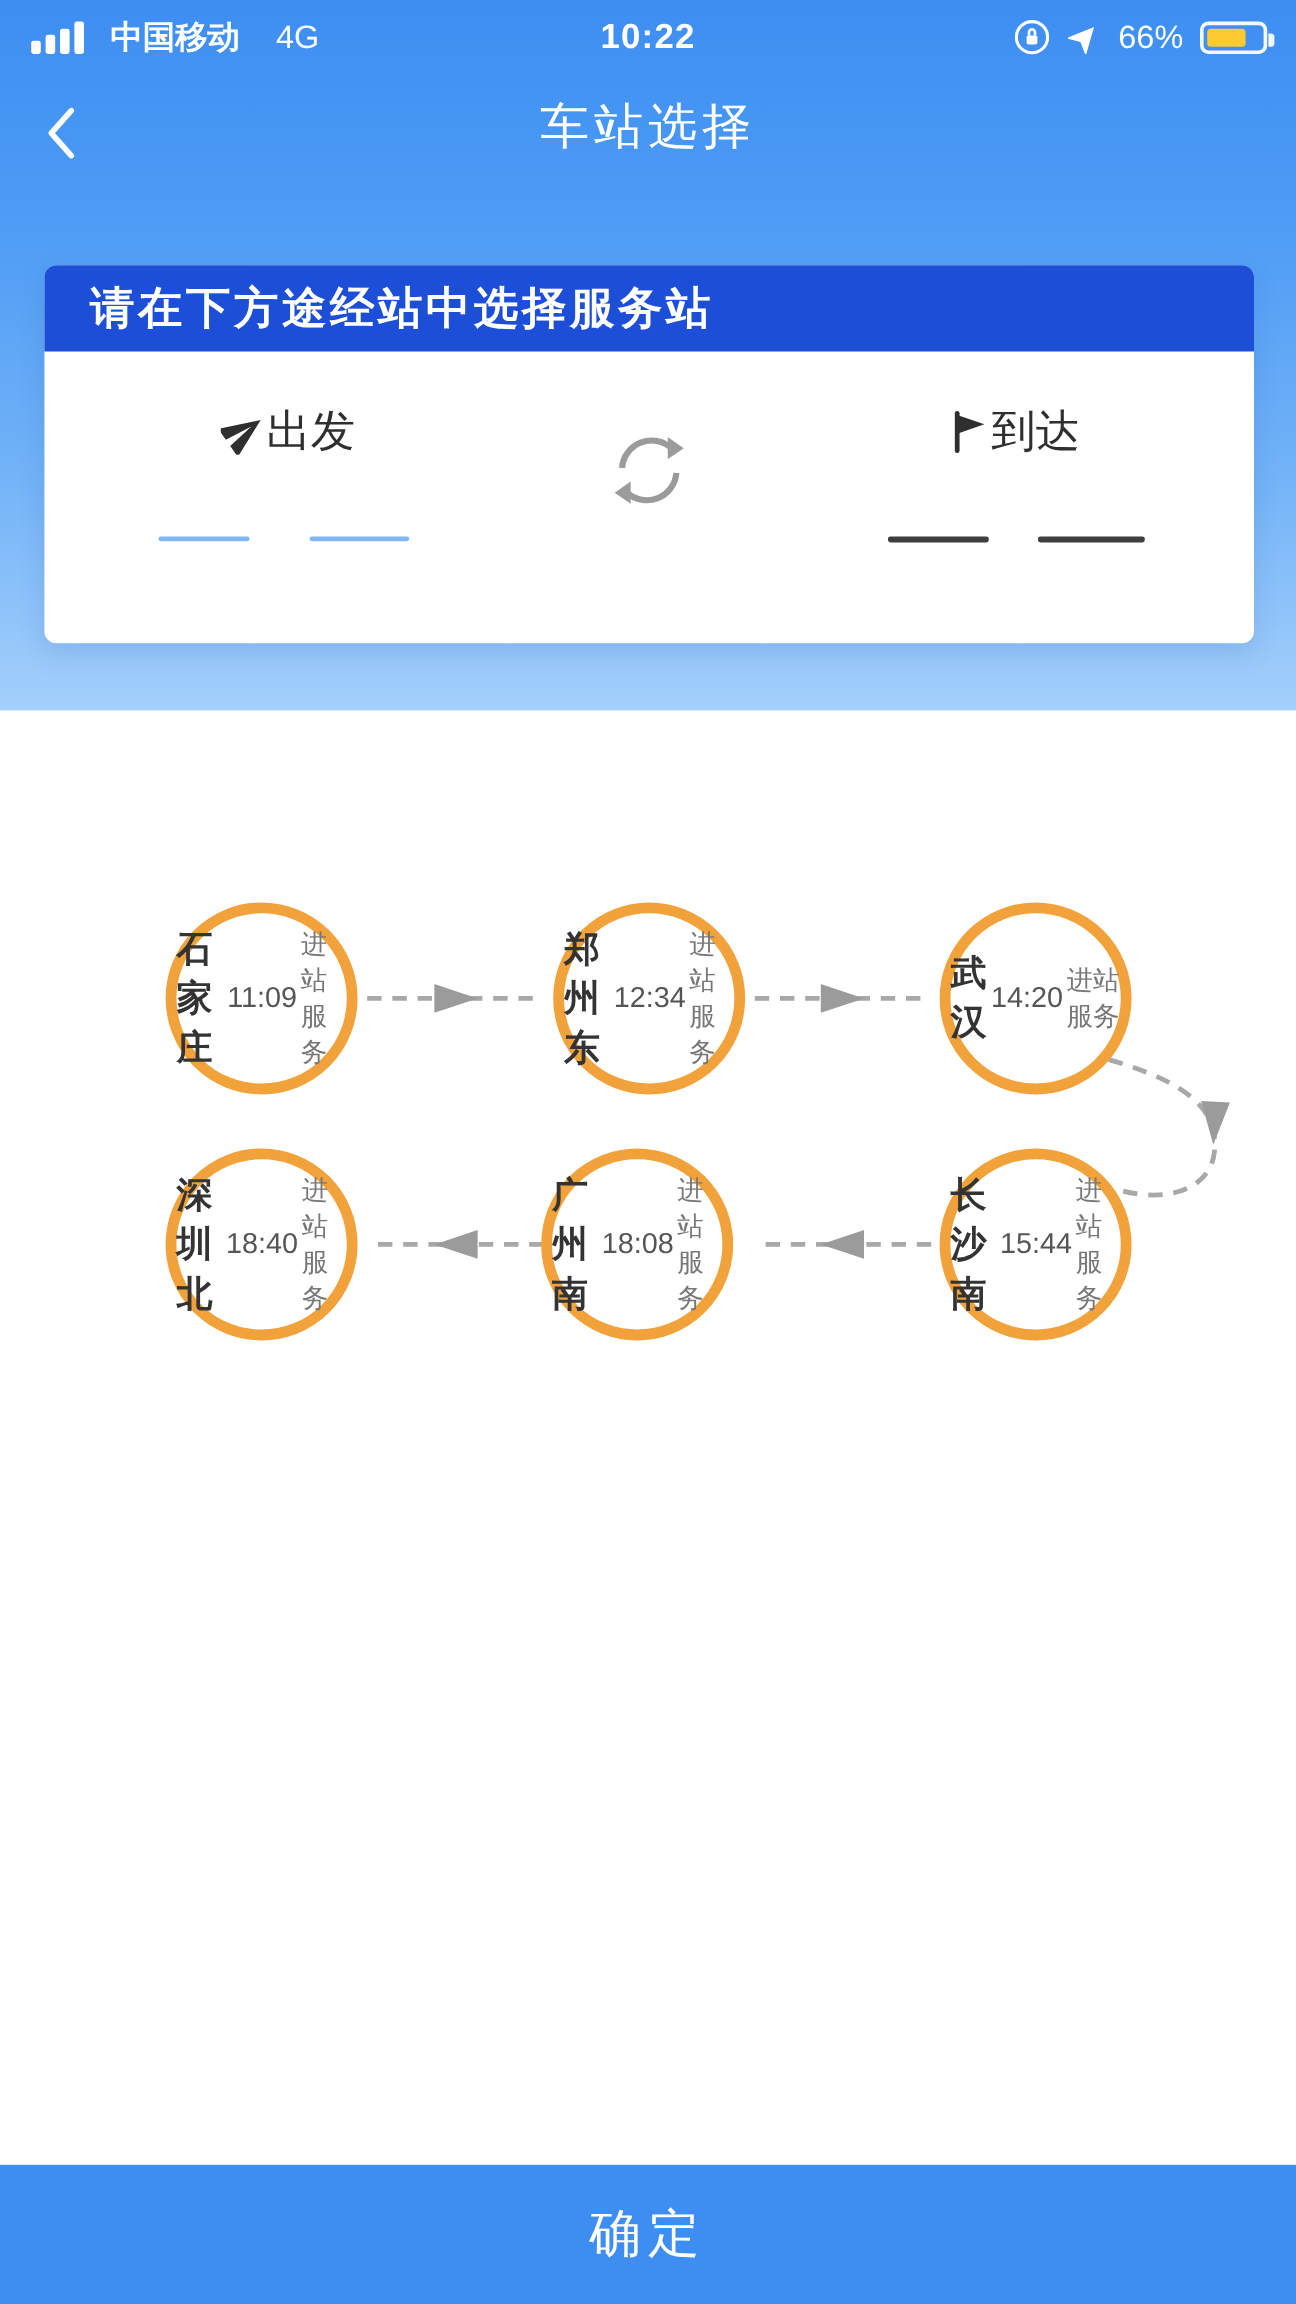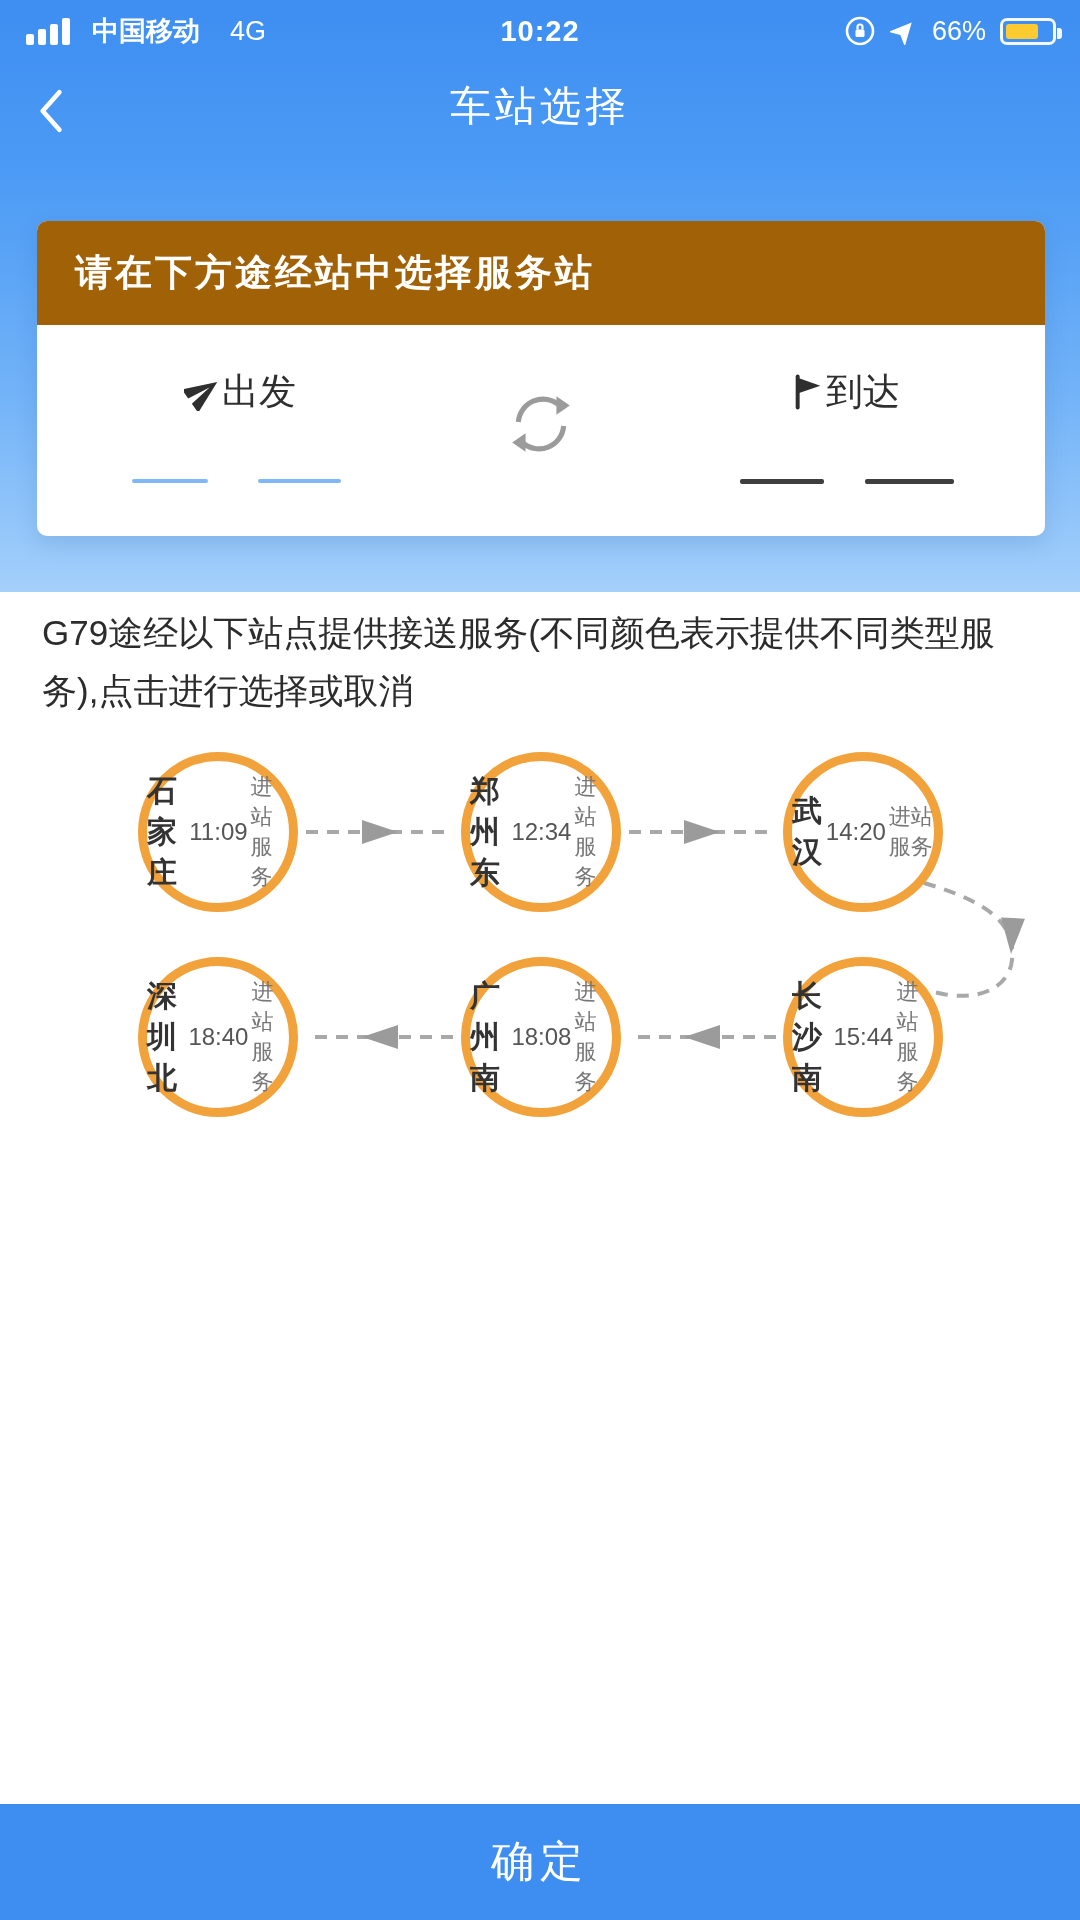--- a/index.html
+++ b/index.html
@@ -40,21 +40,21 @@
     position:absolute; left:0; right:0; top:0; height:94px; line-height:94px;
     text-align:center; color:#fff; font-size:41px; font-weight:500; letter-spacing:4px;
   }
   .back-btn { position:absolute; left:28px; top:24px; width:44px; height:50px; cursor:pointer; }
   
   .select-card {
     position:absolute; left:37px; top:221px; width:1008px; height:315px;
     background:#fff; border-radius:10px; box-shadow:0 8px 22px rgba(30,80,150,.16);
   }
   .card-header {
-    height:104px; background:#a16207; border-radius:10px 10px 0 0;
+    height:72px; background:#1d4ed8; border-radius:10px 10px 0 0;
     display:flex; align-items:center; padding-left:38px;
     color:#fff; font-size:37px; font-weight:700; letter-spacing:3px;
   }
   .card-body { position:relative; height:223px; }
   .field { position:absolute; display:flex; align-items:center; gap:0; font-size:37px; color:#2f2f2f; cursor:pointer; }
   .depart-field { left:147px; top:42px; }
   .arrive-field { left:755px; top:42px; }
   .swap-btn { position:absolute; left:469px; top:64px; width:70px; height:70px; cursor:pointer; }
   .u { position:absolute; top:154px; height:4px; border-radius:2px; }
   .u-blue { background:#7FB7F7; }
@@ -73,21 +73,21 @@
   .arrows-svg { position:absolute; left:0; top:0; }
   .station {
     position:absolute; width:160px; height:160px; border:9px solid #F1A23B;
     border-radius:50%; background:#fff; z-index:1; cursor:pointer;
     display:flex; flex-direction:row; align-items:center; justify-content:center; gap:3px;
   }
   .station .name { font-size:30px; font-weight:700; color:#333; }
   .station .time { font-size:24px; color:#555; }
   .station .svc  { font-size:22px; color:#777; }
   .r1c1{left:138px; top:12px;} .r1c2{left:461px; top:12px;} .r1c3{left:783px; top:12px;}
-  .r2c1{left:138px; top:217px;} .r2c2{left:461px; top:217px;} .r2c3{left:783px; top:217px;}
+  .r2c1{left:138px; top:217px;} .r2c2{left:451px; top:217px;} .r2c3{left:783px; top:217px;}
   
   .confirm-bar {
     position:absolute; left:0; bottom:0; width:1080px; height:116px;
     background:#3D8EF0; display:flex; align-items:center; justify-content:center;
     color:#fff; font-size:43px; letter-spacing:6px; cursor:pointer;
   }
 </style>
 </head>
 <body>
 
@@ -160,21 +160,20 @@
         <span>到达</span>
       </div>
 
       <div class="u u-blue u1"></div>
       <div class="u u-blue u2"></div>
       <div class="u u-dark u3"></div>
       <div class="u u-dark u4"></div>
     </div>
   </div>
 
-  <div class="notice">G79途经以下站点提供接送服务(不同颜色表示提供不同类型服务),点击进行选择或取消</div>
 
   <div class="diagram">
     <svg class="arrows-svg" width="1080" height="400" viewBox="0 0 1080 400">
       <g stroke="#a8a8a8" stroke-width="4" stroke-dasharray="12 9" fill="none">
         <line x1="306" y1="92" x2="453" y2="92"></line>
         <line x1="629" y1="92" x2="776" y2="92"></line>
         <path d="M 924 143 C 990 162, 1016 185, 1012 220 C 1009 250, 974 263, 934 252"></path>
         <line x1="776" y1="297" x2="629" y2="297"></line>
         <line x1="453" y1="297" x2="306" y2="297"></line>
       </g>

